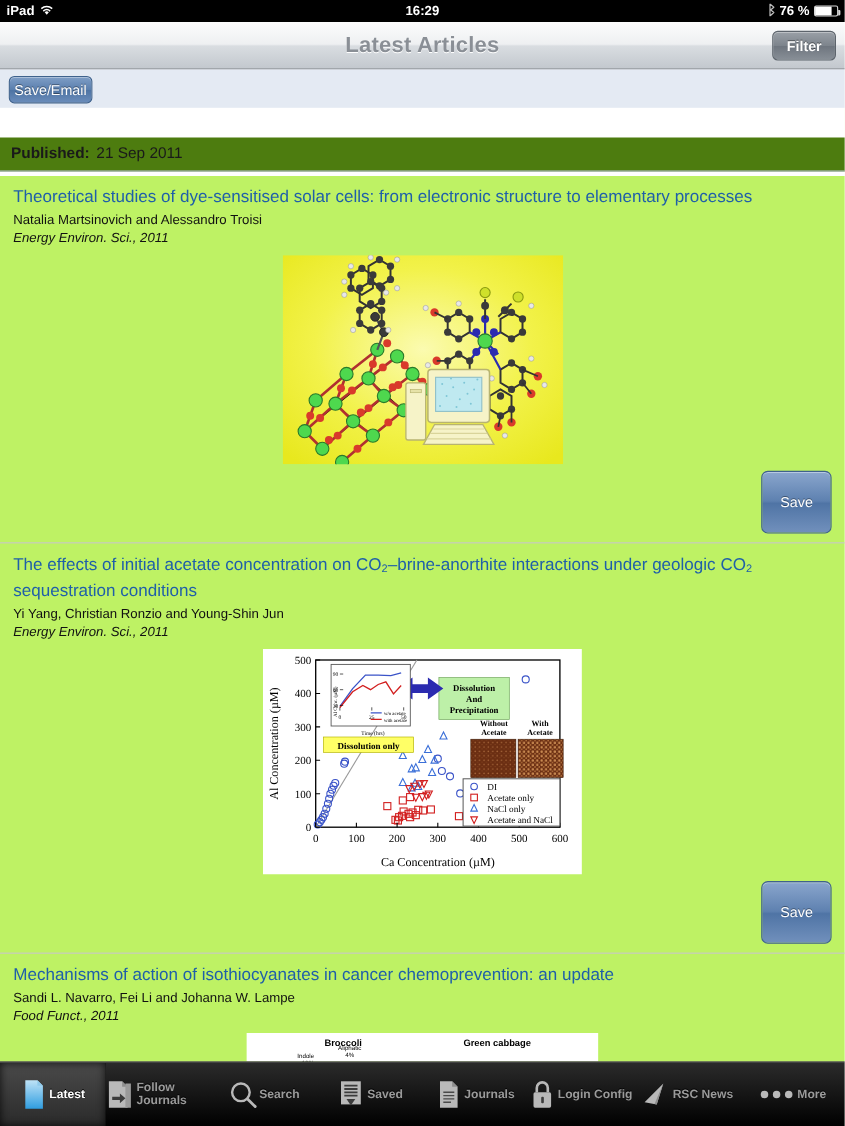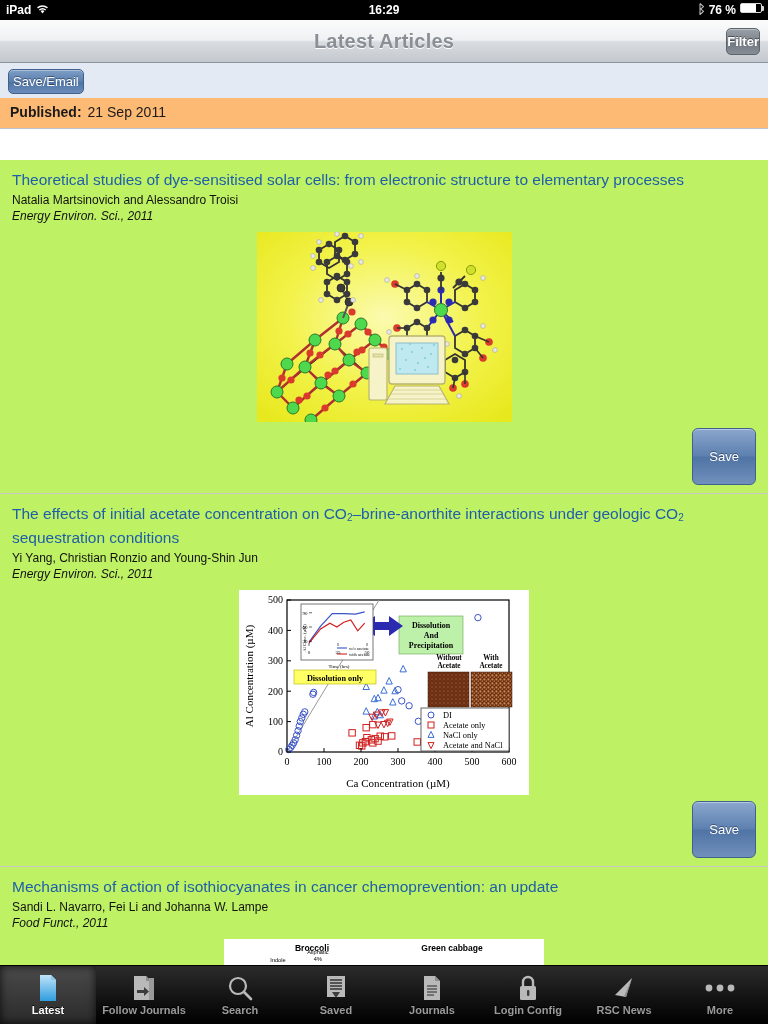--- a/index.html
+++ b/index.html
@@ -13,41 +13,41 @@
 
   
   .statusbar {
     height: 20px; background: #000000; color: #ffffff;
     display: flex; align-items: center; font-size: 12px; font-weight: bold;
     padding: 0 6px;
   }
   .sb-left { display: flex; align-items: center; gap: 5px; }
   .sb-center { position: absolute; left: 0; right: 0; text-align: center;
                font-size: 12px; font-weight: bold; pointer-events: none; }
-  .sb-right { margin-left: auto; display: flex; align-items: flex-start; gap: 4px; z-index:2;}
+  .sb-right { margin-left: auto; display: flex; align-items: center; gap: 4px; z-index:2;}
   .batt { width: 22px; height: 10px; border: 1px solid #d8d8d8; border-radius: 2px;
           position: relative; }
   .batt::after { content:""; position:absolute; right:-3px; top:2.5px; width:2px;
                  height:5px; background:#d8d8d8; border-radius:0 1px 1px 0;}
   .batt i { display:block; height:100%; width:76%; background:#ffffff; }
 
   
   .navbar {
     height: 43px; position: relative;
     background: linear-gradient(180deg,#fcfcfc 0%,#eef0f2 48%,#d9dde1 52%,#c3c8ce 100%);
     border-bottom: 1px solid #8d939a;
     display: flex; align-items: center; justify-content: center;
   }
   .nav-title {
     font-size: 20px; font-weight: bold; color: #8a8f96;
     text-shadow: 0 1px 0 #ffffff; letter-spacing: .2px;
   }
   .filter-btn {
     position: absolute; right: 8px; top: 8px;
-    padding: 5px 0; font-size: 13px; color: #fff; font-weight: bold;
+    padding: 5px 12px; font-size: 13px; color: #fff; font-weight: bold;
     text-shadow: 0 -1px 0 rgba(0,0,0,.45);
     background: linear-gradient(180deg,#9aa0a7 0%,#7d848c 50%,#6e757e 51%,#878e96 100%);
     border: 1px solid #5d646c; border-radius: 5px;
     box-shadow: inset 0 1px 0 rgba(255,255,255,.35);
     margin-left: 19px;
   }
 
   
   .refreshbar {
     height: 20px;
@@ -60,22 +60,22 @@
   
   .toolstrip { background: #e4eaf3; padding: 6px 8px 4px 8px; }
   .save-email-btn {
     display: inline-block; padding: 4px 4px; font-size: 13px; color: #fff;
     text-shadow: 0 -1px 0 rgba(0,0,0,.4);
     background: linear-gradient(180deg,#7f9ec6 0%,#5a7fae 50%,#4d73a3 51%,#6a8cba 100%);
     border: 1px solid #3f628c; border-radius: 5px;
     box-shadow: inset 0 1px 0 rgba(255,255,255,.35);
   }
   .pubbar {
-    background: #fdba74; padding: 6px 10px 8px 10px;
-    border-bottom: 1px solid #b9c3d3; font-size: 14px; color: #1a1a1a;
+    background: #4d7c0f; padding: 6px 10px 8px 10px;
+    border-bottom: 1px solid #b9c3d3; font-size: 14px; color: #1a1a1a; margin-top: 27px;
   }
   .pubbar b { font-weight: bold; }
   .pubbar span.date { font-weight: normal; margin-left: 6px; }
 
   
   .list { position: absolute; top: 160px; left:0; right:0; bottom: 59px;
           background: #bef264; overflow: hidden; }
   .article { padding: 10px 12px 8px 12px; border-bottom: 1px solid #c8c8c8; }
   .art-title {
     color: #1f5fa9; font-size: 15.5px; line-height: 20px; margin-bottom: 3px;
@@ -92,21 +92,21 @@
     border: 1px solid #3f628c; border-radius: 6px;
     box-shadow: inset 0 1px 0 rgba(255,255,255,.4);
   }
 
   
   .tabbar {
     position: absolute; bottom: 0; left: 0; width: 768px; height: 59px;
     background: linear-gradient(180deg,#2b2b2b 0%,#111111 60%,#000000 100%);
     border-top: 1px solid #000; display: flex; align-items: stretch;
   }
-  .tab { flex: 1; display: flex; flex-direction: column; align-items: center;
+  .tab { flex: 1; display: flex; flex-direction: row; align-items: center;
          justify-content: center; gap: 2px; color: #9a9a9a; font-size: 11px;
          font-weight: bold; text-shadow: 0 -1px 0 #000; }
   .tab.active { color: #ffffff;
     background: linear-gradient(180deg,#4a4a4a 0%,#2a2a2a 100%);
     box-shadow: inset 0 0 8px rgba(0,0,0,.8); }
   .tab .ic { height: 28px; display:flex; align-items:center; }
 </style>
 </head>
 <body>
 

